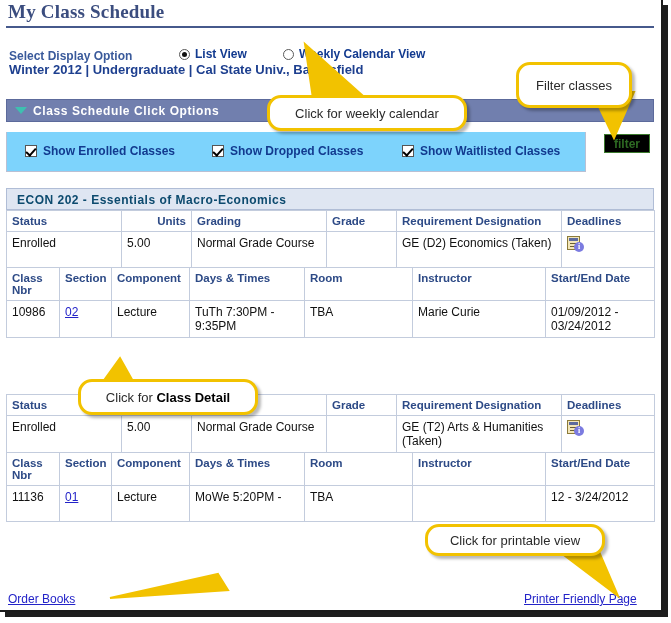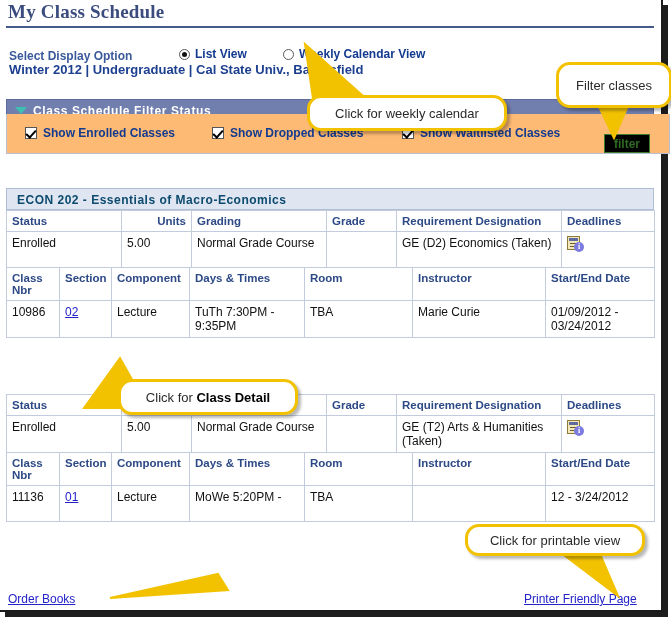--- a/index.html
+++ b/index.html
@@ -28,22 +28,22 @@
 
   
   .filter-bar{position:absolute;left:6px;top:99px;width:648px;height:23px;
               background:#717fae;border:1px solid #5c6a9b;box-sizing:border-box;}
   .collapse-tri{position:absolute;left:8px;top:7px;width:0;height:0;
                 border-left:6px solid transparent;border-right:6px solid transparent;
                 border-top:7px solid #3ec0b0;}
   .filter-bar-title{position:absolute;left:26px;top:4px;font-size:12px;font-weight:bold;
                     color:#ffffff;letter-spacing:.6px;}
 
-  .filter-body{position:absolute;left:6px;top:114px;width:664px;height:40px;
-               background:#fdba74;border:1px solid #b9c0d4;border-top:none;box-sizing:border-box;}
+  .filter-body{position:absolute;left:6px;top:132px;width:580px;height:40px;
+               background:#7dd3fc;border:1px solid #b9c0d4;border-top:none;box-sizing:border-box;}
   .cbx-wrap{position:absolute;top:12px;display:flex;align-items:center;gap:6px;}
   .cbx{width:12px;height:12px;border:1px solid #555;background:#fff;box-sizing:border-box;
        position:relative;display:inline-block;}
   .cbx.on:after{content:"";position:absolute;left:2px;top:0px;width:4px;height:8px;
                 border:solid #000;border-width:0 2px 2px 0;transform:rotate(42deg);}
   .cbx-txt{font-size:12px;font-weight:bold;color:#123a8f;white-space:nowrap;}
 
   .filter-btn{position:absolute;left:604px;top:134px;width:46px;height:19px;
               background:#000000;border:1px solid #3c7a2e;box-sizing:border-box;
               font-size:12px;font-weight:bold;color:#2e6b23;text-align:center;line-height:18px;
@@ -74,21 +74,21 @@
                       background:#7b7be0;color:#fff;font-size:8px;font-weight:bold;text-align:center;
                       line-height:10px;font-family:"Liberation Serif",serif;}
 
   
   .bot-link{position:absolute;font-size:12px;color:#2323c8;text-decoration:underline;}
 
   
   .callout{position:absolute;background:#fff;border:3px solid #f2c200;border-radius:14px;
            box-shadow:3px 3px 3px rgba(0,0,0,0.28);
            font-size:13px;color:#2a2a2a;display:flex;align-items:center;justify-content:center;
-           box-sizing:border-box;padding:0 10px;z-index:40;white-space:nowrap;margin-left:40px;}
+           box-sizing:border-box;padding:0 10px;z-index:40;white-space:nowrap;}
   .callout b{color:#000;}
   .tail{position:absolute;z-index:39;}
   .tail svg{display:block;overflow:visible;}
 </style>
 </head>
 <body>
 
 <div id="page">
 
   <div class="page-title">My Class Schedule</div>
@@ -103,21 +103,21 @@
     <div class="radio-wrap" style="left:274px;">
       <span class="radio"></span>
       <span class="radio-txt">Weekly Calendar View</span>
     </div>
   </div>
 
   <div class="term-line">Winter 2012 | Undergraduate | Cal State Univ., Bakersfield</div>
 
   <div class="filter-bar">
     <span class="collapse-tri"></span>
-    <span class="filter-bar-title">Class Schedule Filter Status</span>
+    <span class="filter-bar-title">Class Schedule Click Options</span>
   </div>
 
   <div class="filter-body">
     <div class="cbx-wrap" style="left:18px;">
       <span class="cbx on"></span>
       <span class="cbx-txt">Show Enrolled Classes</span>
     </div>
     <div class="cbx-wrap" style="left:205px;">
       <span class="cbx on"></span>
       <span class="cbx-txt">Show Dropped Classes</span>

